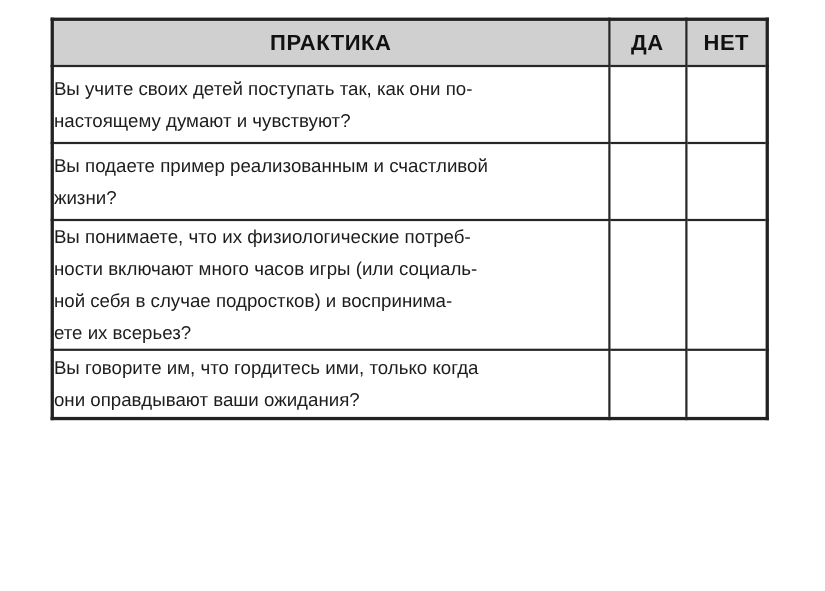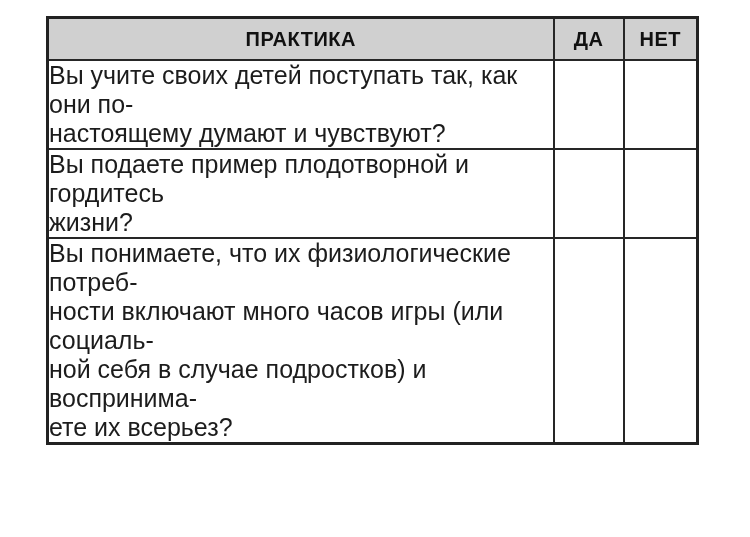--- a/index.html
+++ b/index.html
@@ -40,21 +40,21 @@
     background: #d0d0d0;
     height: 40px;
     font-size: 20px;
     font-weight: bold;
     color: #111111;
     text-align: center;
     letter-spacing: 0.5px;
     border-bottom: 3px solid #222222;
   }
   td.q-cell {
-    font-size: 25px;
+    font-size: 17px;
     line-height: 29px;
     color: #1c1c1c;
     text-align: left;
     padding: 6px 10px 6px 13px;
     white-space: pre-line;
   }
   td.a-cell {
     background: #ffffff;
   }
   tbody tr.r2 { height: 70px; }
@@ -79,28 +79,34 @@
       </tr>
     </thead>
     <tbody>
       <tr class="r2">
         <td class="q-cell">Вы учите своих детей поступать так, как они по-
 настоящему думают и чувствуют?</td>
         <td class="a-cell"></td>
         <td class="a-cell"></td>
       </tr>
       <tr class="r2">
-        <td class="q-cell">Вы подаете пример плодотворной и гордитесь
+        <td class="q-cell">Вы подаете пример реализованным и счастливой
 жизни?</td>
         <td class="a-cell"></td>
         <td class="a-cell"></td>
       </tr>
       <tr class="r4">
         <td class="q-cell">Вы понимаете, что их физиологические потреб-
 ности включают много часов игры (или социаль-
 ной себя в случае подростков) и воспринима-
 ете их всерьез?</td>
         <td class="a-cell"></td>
         <td class="a-cell"></td>
       </tr>
+      <tr class="r6">
+        <td class="q-cell">Вы говорите им, что гордитесь ими, только когда
+они оправдывают ваши ожидания?</td>
+        <td class="a-cell"></td>
+        <td class="a-cell"></td>
+      </tr>
     </tbody>
   </table>
 </div>
 
 </body></html>

